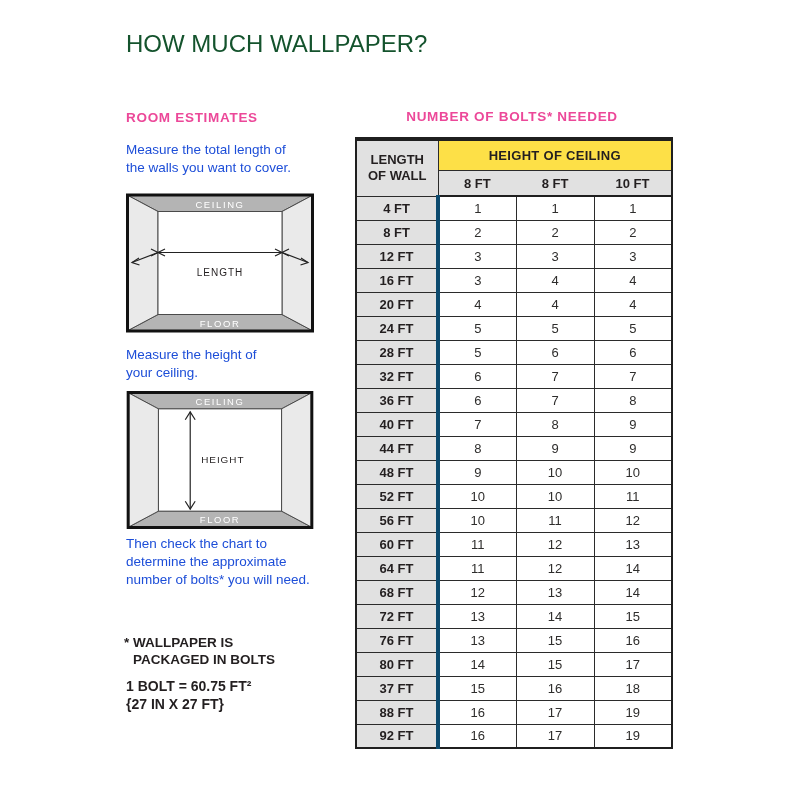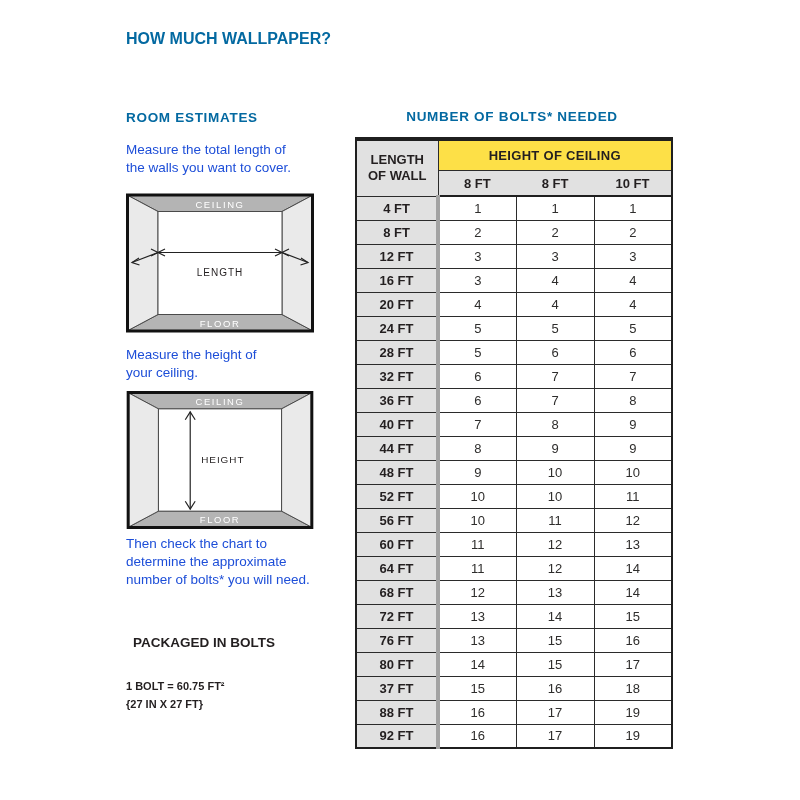--- a/index.html
+++ b/index.html
@@ -11,33 +11,33 @@
     overflow: hidden;
     font-family: "Liberation Sans", "DejaVu Sans", sans-serif;
     color: #231f20;
   }
 
   .main-title {
     position: absolute;
     left: 126px;
     top: 30px;
     margin: 0;
-    font-size: 16px;
-    font-weight: bold;
+    font-size: 24px;
+    font-weight: normal;
     letter-spacing: 0px;
-    color: #0369a1;
+    color: #14532d;
   }
 
   .section-heading {
     position: absolute;
     margin: 0;
     font-size: 13.5px;
     font-weight: bold;
     letter-spacing: 0.7px;
-    color: #0369a1;
+    color: #ec4899;
     line-height: 16px;
   }
   .room-heading { left: 126px; top: 110px; }
 
   .step-text {
     position: absolute;
     left: 126px;
     font-size: 13.5px;
     line-height: 18px;
     white-space: pre-line;
@@ -58,21 +58,21 @@
     font-size: 13.5px;
     font-weight: bold;
     line-height: 17px;
   }
   .footnote .fn-line2 { margin-left: 9px; }
 
   .bolt-def {
     position: absolute;
     left: 126px;
     top: 677px;
-    font-size: 11px;
+    font-size: 14px;
     font-weight: bold;
     line-height: 18px;
     white-space: pre-line;
   }
 
   .table-panel { position: absolute; left: 355px; top: 109px; width: 314px; }
   .table-heading {
     display: block;
     text-align: center;
     margin: 0 0 12px 0;
@@ -118,21 +118,21 @@
     font-weight: bold;
     border-left: none;
     border-right: none;
     border-bottom: 2px solid #1f1f1f;
   }
 
   table.bolts tbody tr { height: 24px; }
   table.bolts tbody th {
     background: #e1e1e1;
     font-weight: bold;
-    border-right: 4px solid #a3a3a3;
+    border-right: 4px solid #0c4a6e;
   }
   table.bolts tbody td {
     background: #ffffff;
     color: #2e2d2c;
     font-weight: normal;
   }
 
   .room-svg text {
     font-family: "Liberation Sans", "DejaVu Sans", sans-serif;
   }
@@ -192,20 +192,21 @@
       <polyline points="59,111 64,119 69,111"></polyline>
     </g>
     <text class="measure-label" x="75" y="73" text-anchor="start">HEIGHT</text>
   </svg>
 
   <div class="step-text step3">Then check the chart to
 determine the approximate
 number of bolts* you will need.</div>
 
   <div class="footnote">
+    <div class="fn-line1">* WALLPAPER IS</div>
     <div class="fn-line2">PACKAGED IN BOLTS</div>
   </div>
 
   <div class="bolt-def">1 BOLT = 60.75 FT²
 {27 IN X 27 FT}</div>
 
   <div class="table-panel">
     <h2 class="section-heading table-heading">NUMBER OF BOLTS* NEEDED</h2>
 
     <table class="bolts">

